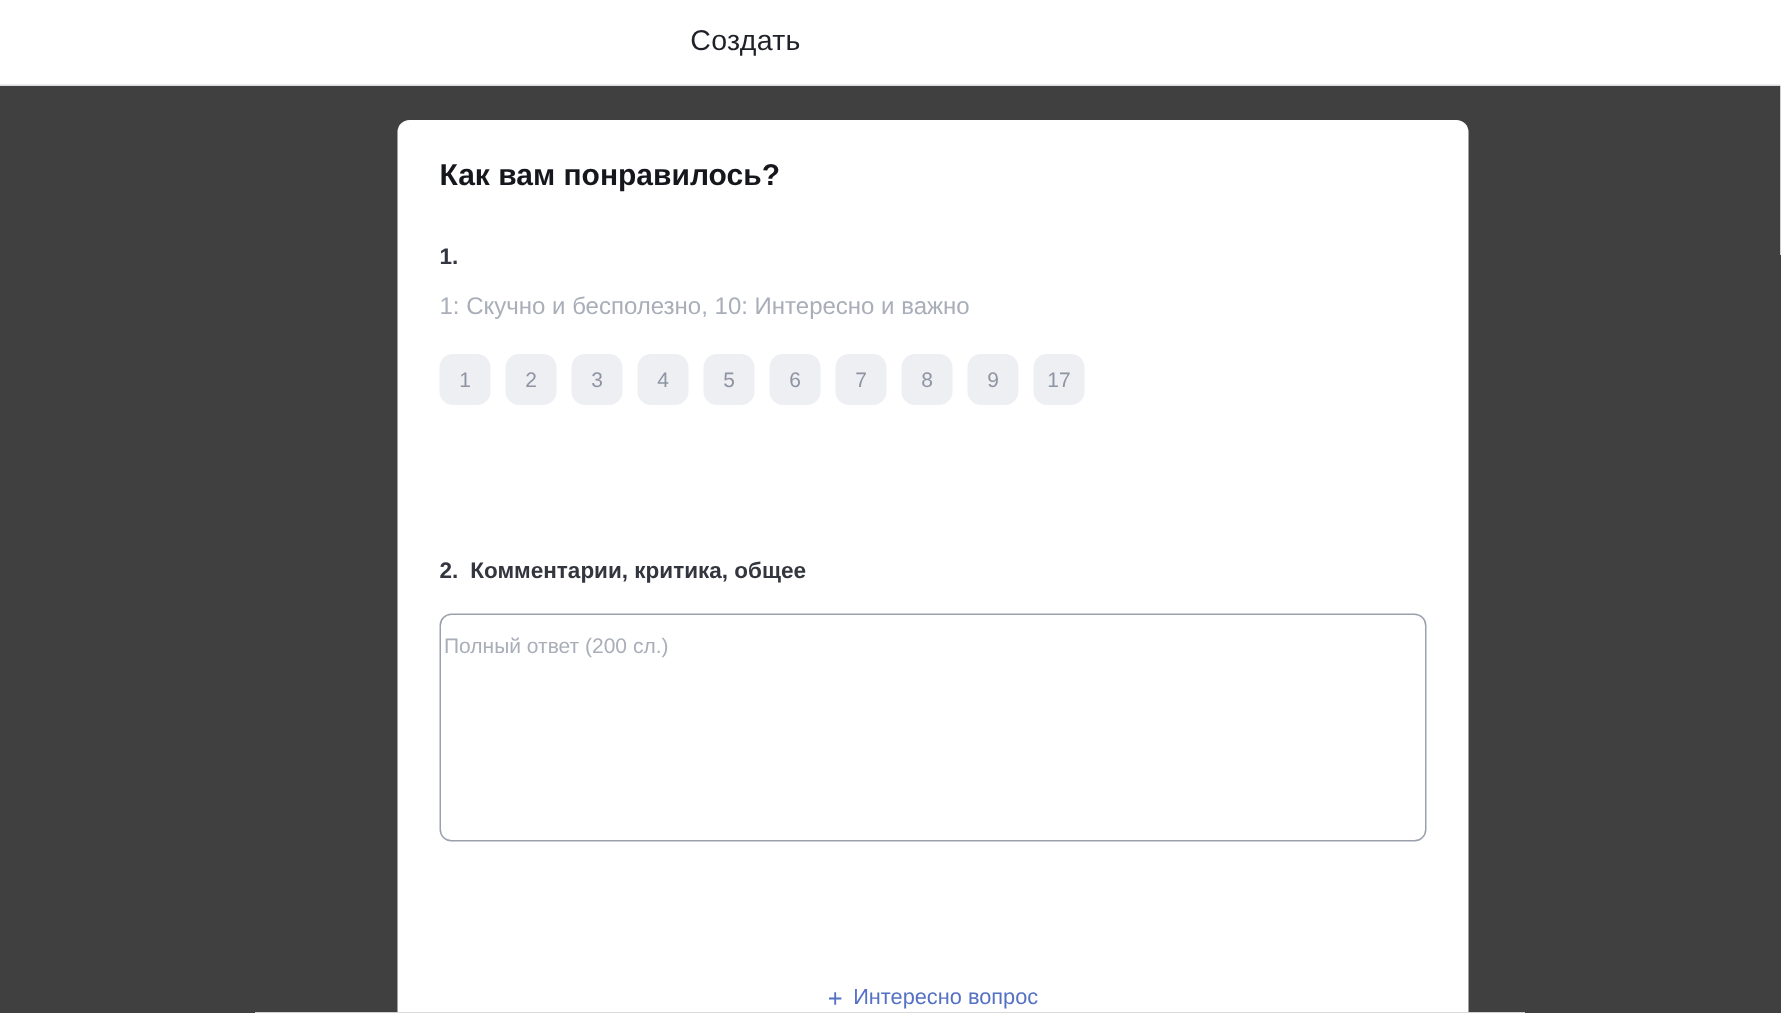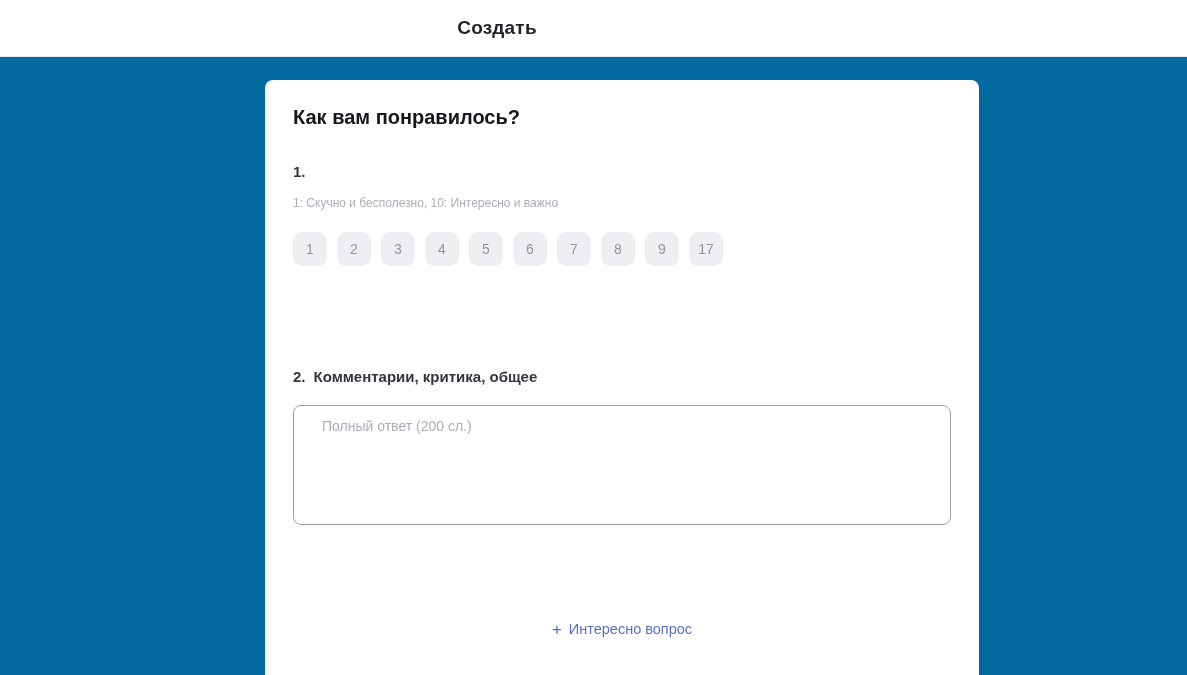--- a/index.html
+++ b/index.html
@@ -13,28 +13,28 @@
     position: relative;
     height: 57px;
     background: #ffffff;
     border-bottom: 1px solid #e9ebef;
   }
   .header-title {
     position: absolute;
     left: 497px; top: 50%;
     transform: translate(-50%, -50%);
     font-size: 19px;
-    font-weight: 700;
+    font-weight: 400;
     color: #1f2128;
     letter-spacing: .2px;
   }
   
   .main {
     height: 618px;
-    background: #0369a1;
+    background: #404040;
     overflow: hidden;
   }
   .card {
     margin: 23px 0 0 265px;
     width: 714px;
     height: 700px;
     background: #ffffff;
     border-radius: 8px;
     padding: 26px 28px;
   }
@@ -56,21 +56,21 @@
   .q-required {
     color: #e25563;
     font-size: 13px;
     position: relative;
     top: -3px;
     margin-left: 2px;
     font-weight: 700;
   }
   .q-hint {
     margin-top: 16px;
-    font-size: 12px;
+    font-size: 16px;
     color: #a9aeb9;
   }
   .scale-row {
     margin-top: 22px;
     display: flex;
     gap: 10px;
   }
   .scale-btn {
     width: 34px; height: 34px;
     border: none;
@@ -81,24 +81,24 @@
     font-size: 14px;
     line-height: 34px;
     text-align: center;
     cursor: pointer;
   }
   .q-block-2 { margin-top: 102px; }
   .answer-textarea {
     display: block;
     margin-top: 20px;
     width: 658px;
-    height: 120px;
+    height: 152px;
     border: 1px solid #9aa0ac;
     border-radius: 8px;
-    padding: 12px 28px;
+    padding: 12px 2px;
     font-family: inherit;
     font-size: 14px;
     color: #33353f;
     resize: none;
     outline: none;
     background: #ffffff;
   }
   .answer-textarea::placeholder { color: #a9aeb9; }
   
   .add-question-row {

